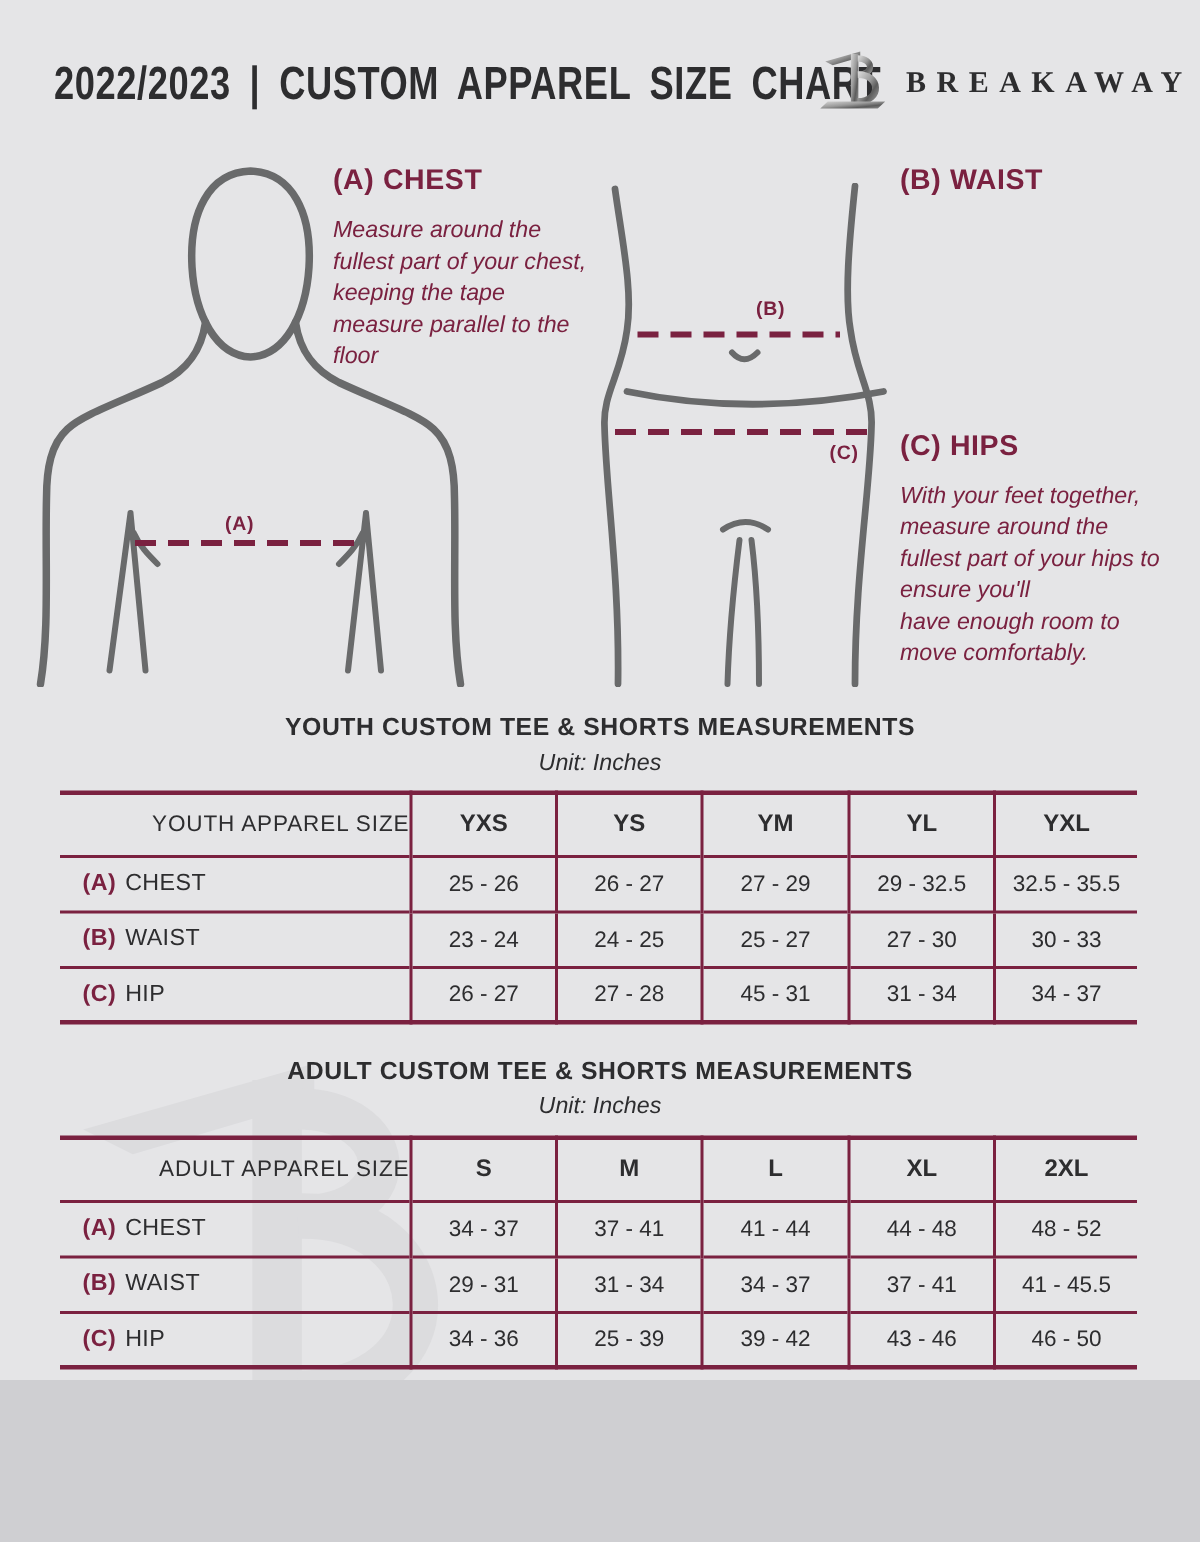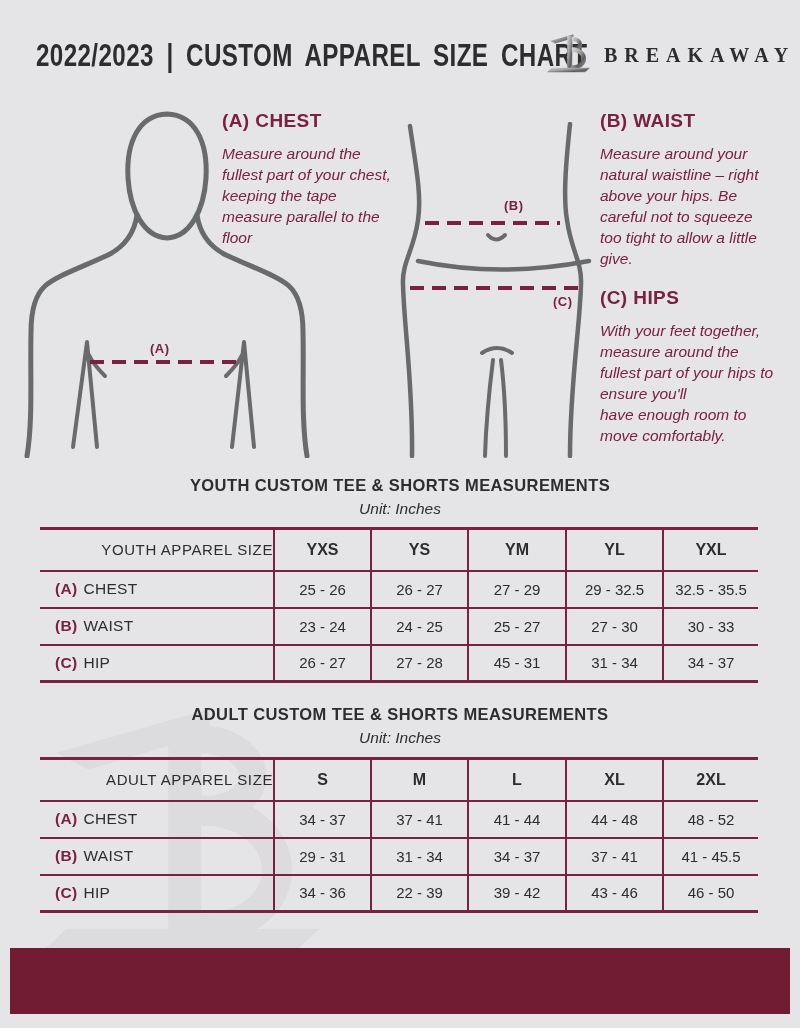--- a/index.html
+++ b/index.html
@@ -6,21 +6,21 @@
     --bg:#e5e5e7;
     --accent:#7a2140;
     --bar:#711c33;
     --ink:#2d2d2f;
     --fig:#696a6b;
     --wm:#dcdcde;
   }
   *{margin:0;padding:0;box-sizing:border-box;}
   html,body{background:#cfcfd2;}
   body{font-family:"Liberation Sans", sans-serif;}
-  .page{position:relative;width:800px;height:1028px;background:var(--bg);overflow:hidden;margin:0 auto;}
+  .page{position:relative;width:800px;height:920px;background:var(--bg);overflow:hidden;margin:0 auto;}
 
   
   .title{position:absolute;left:36px;top:38px;font-size:31px;font-weight:700;color:var(--ink);
          letter-spacing:.5px;word-spacing:7px;white-space:nowrap;
          transform:scaleX(.78);transform-origin:left center;}
   .logo{position:absolute;left:546px;top:29px;width:50px;height:44px;}
   .brand{position:absolute;left:604px;top:44px;font-size:20px;font-weight:700;color:var(--ink);
          letter-spacing:7px;white-space:nowrap;font-family:Liberation Serif, serif;}
 
   
@@ -90,21 +90,20 @@
       <path d="M7,46 L53,46 L47,51.5 L1,51.5 Z" fill="url(#metal)"></path>
     </svg>
     <div class="brand">BREAKAWAY</div>
 
     <div class="guide" id="guide-chest">
       <h2>(A) CHEST</h2>
       <div class="guide-body">Measure around the fullest part of your chest, keeping the tape measure parallel to the floor</div>
     </div>
     <div class="guide" id="guide-waist">
       <h2>(B) WAIST</h2>
-      <div class="guide-body">Measure around your natural waistline – right above your hips. Be careful not to squeeze too tight to allow a little give.</div>
     </div>
     <div class="guide" id="guide-hips">
       <h2>(C) HIPS</h2>
       <div class="guide-body">With your feet together, measure around the fullest part of your hips to ensure you'll
 have enough room to move comfortably.</div>
     </div>
 
     <div class="figure" id="fig-upper">
       <svg width="300" height="358" viewBox="0 0 300 358" aria-hidden="true">
         <g fill="none" stroke="#696a6b" stroke-width="5" stroke-linecap="round">
@@ -226,21 +225,21 @@
           <td class="row-label"><span class="pfx">(B)</span><span>WAIST</span></td>
           <td>29 - 31</td>
           <td>31 - 34</td>
           <td>34 - 37</td>
           <td>37 - 41</td>
           <td>41 - 45.5</td>
         </tr>
         <tr>
           <td class="row-label"><span class="pfx">(C)</span><span>HIP</span></td>
           <td>34 - 36</td>
-          <td>22 - 39</td>
+          <td>25 - 39</td>
           <td>39 - 42</td>
           <td>43 - 46</td>
           <td>46 - 50</td>
         </tr>
       </tbody>
     </table>
 
   </div>
 
   <div class="footer-bar"></div>

